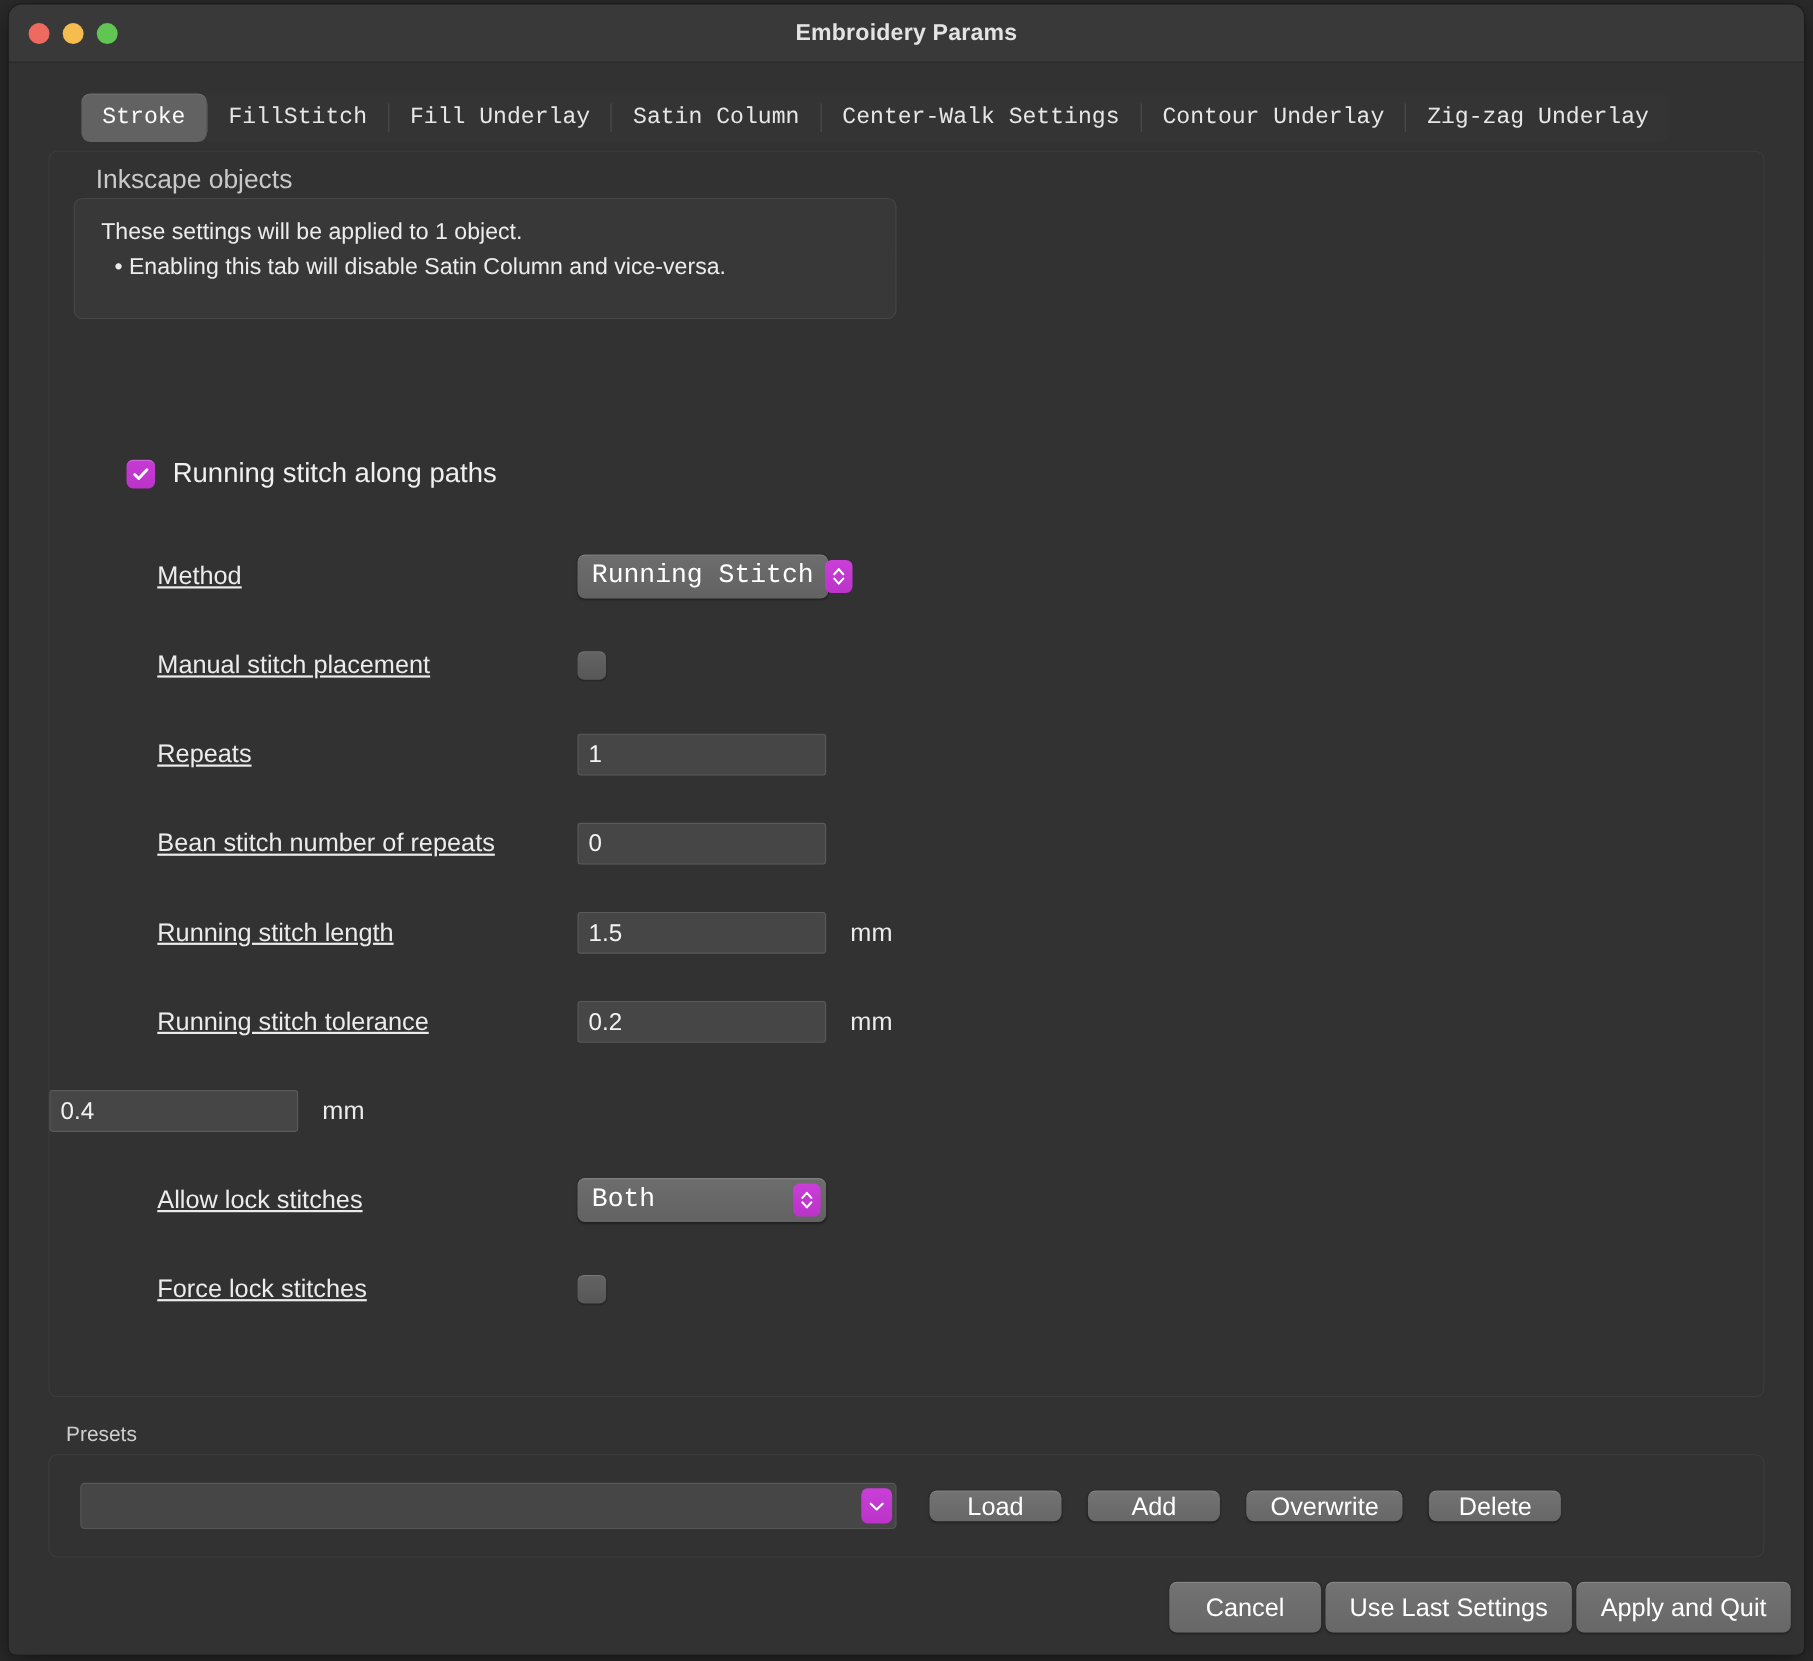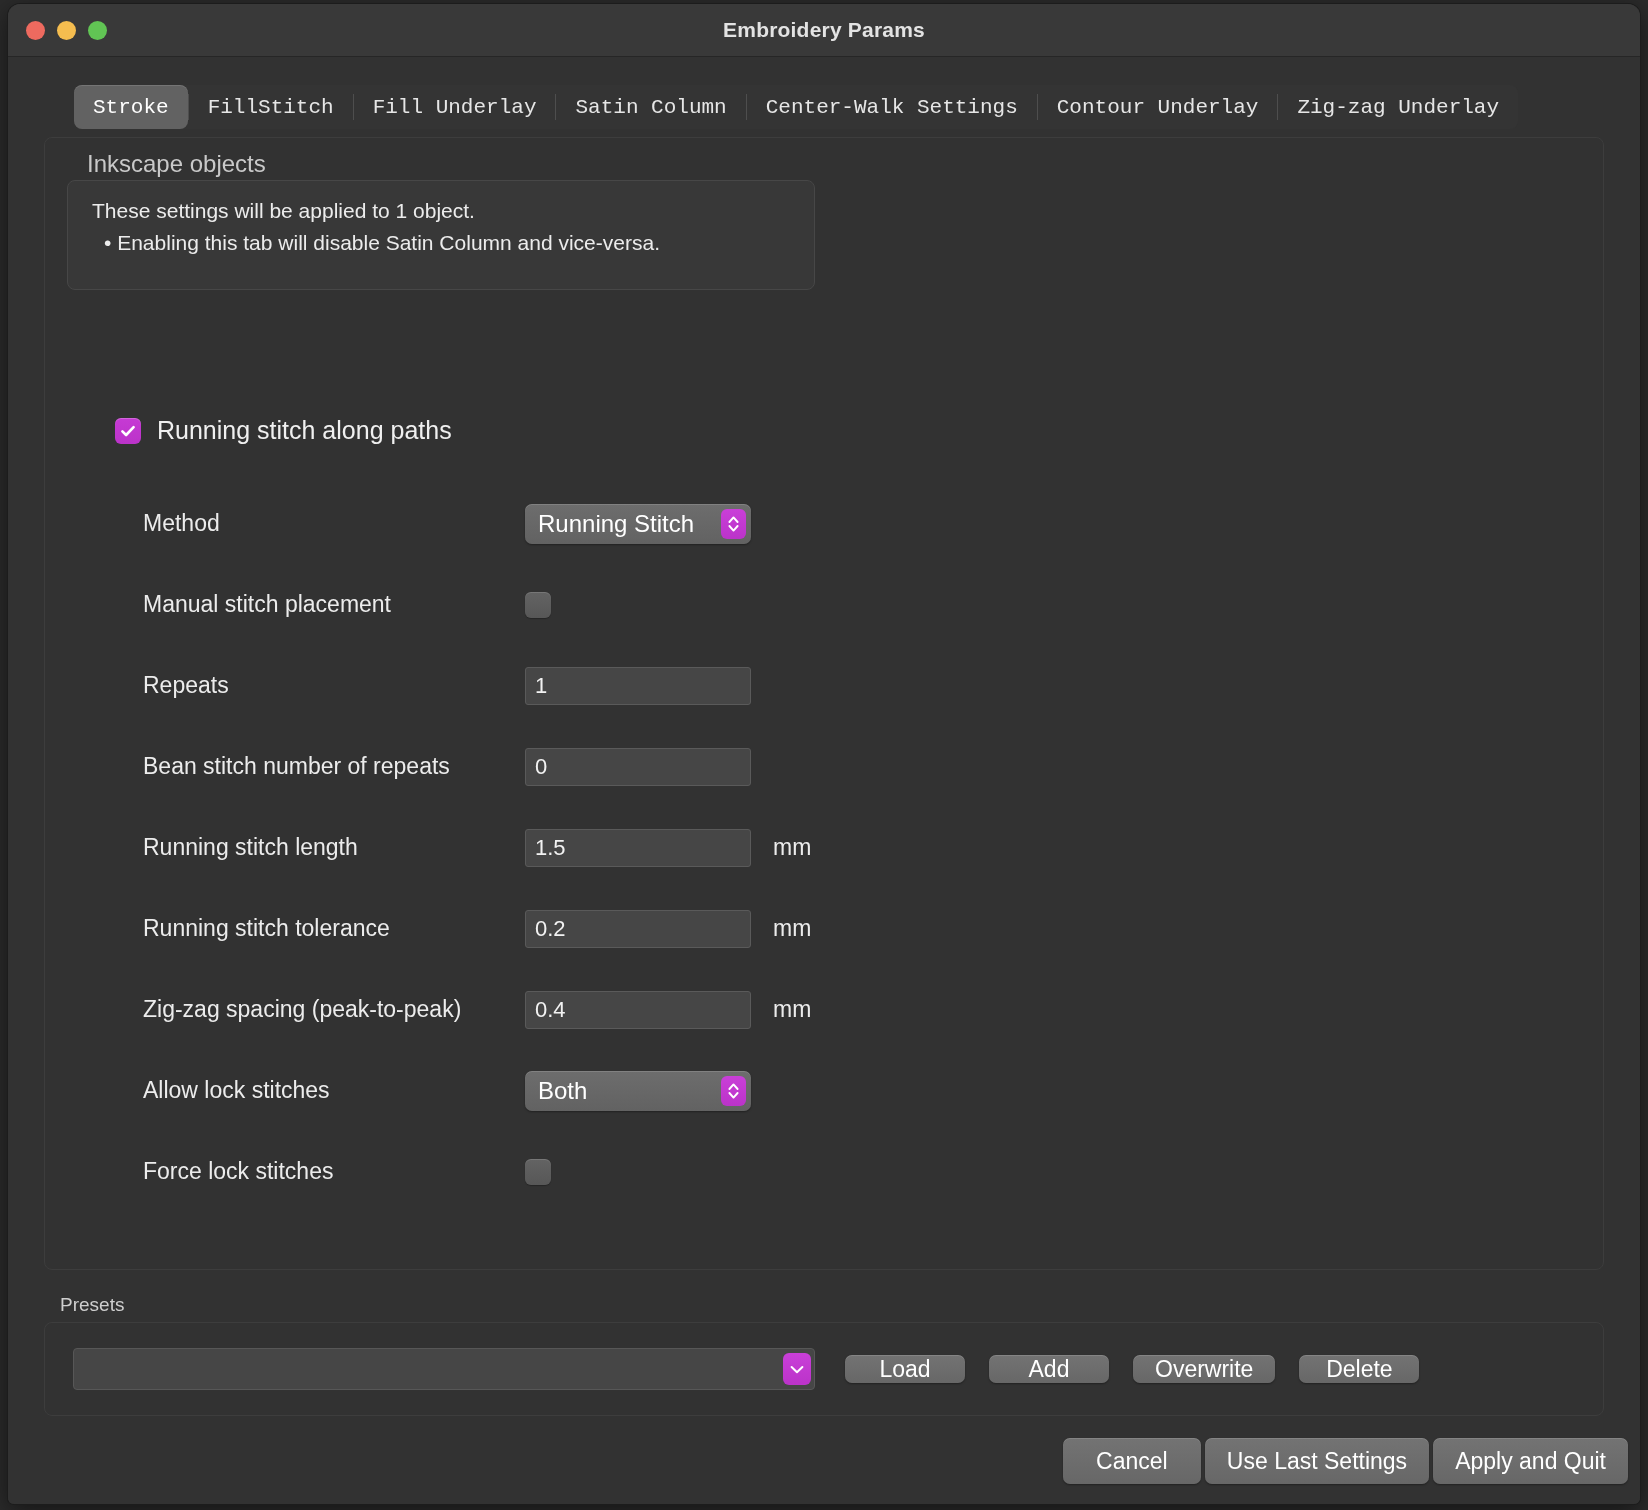--- a/index.html
+++ b/index.html
@@ -199,20 +199,21 @@
     height: 81px;
     display: flex;
     align-items: center;
   }
   .row .lab {
     width: 480px;
     padding-left: 98px;
     box-sizing: border-box;
     font-size: 23px;
     color: #ececec;
+    text-decoration: underline;
   }
   .ctrl {
     width: 228px;
     display: flex;
     align-items: center;
   }
   .unit {
     font-size: 23px;
     color: #ececec;
     margin-left: 20px;
@@ -240,20 +241,21 @@
     min-width: 226px;
     background: linear-gradient(#6d6d6d, #626262);
     border-radius: 7px;
     box-shadow: inset 0 1px 0 rgba(255,255,255,0.14), 0 1px 2px rgba(0,0,0,0.35);
     display: flex;
     align-items: center;
     justify-content: space-between;
     padding: 0 5px 0 13px;
     box-sizing: border-box;
     cursor: default;
+    font-family: Liberation Mono, monospace;
   }
   .optmenu .val {
     font-size: 24px;
     color: #ffffff;
     white-space: nowrap;
   }
   .chev-pill {
     width: 25px;
     height: 30px;
     border-radius: 6px;
@@ -438,21 +440,20 @@
             <div class="unit">mm</div>
           </div>
           <div class="row">
             <div class="lab">Running stitch tolerance</div>
             <div class="ctrl">
               <input class="entry" type="text" value="0.2" style="">
             </div>
             <div class="unit">mm</div>
           </div>
           <div class="row">
-            <div class="lab">Zig-zag spacing (peak-to-peak)</div>
             <div class="ctrl">
               <input class="entry" type="text" value="0.4" style="">
             </div>
             <div class="unit">mm</div>
           </div>
           <div class="row">
             <div class="lab">Allow lock stitches</div>
             <div class="ctrl">
               <div class="optmenu">
                 <span class="val">Both</span>

